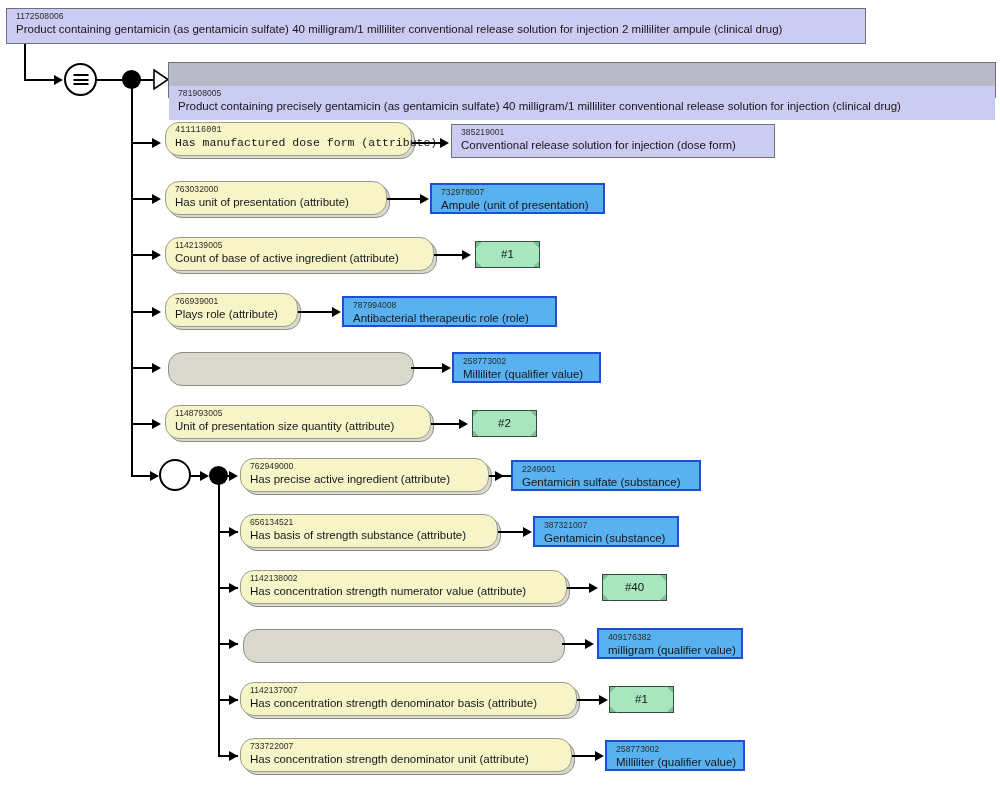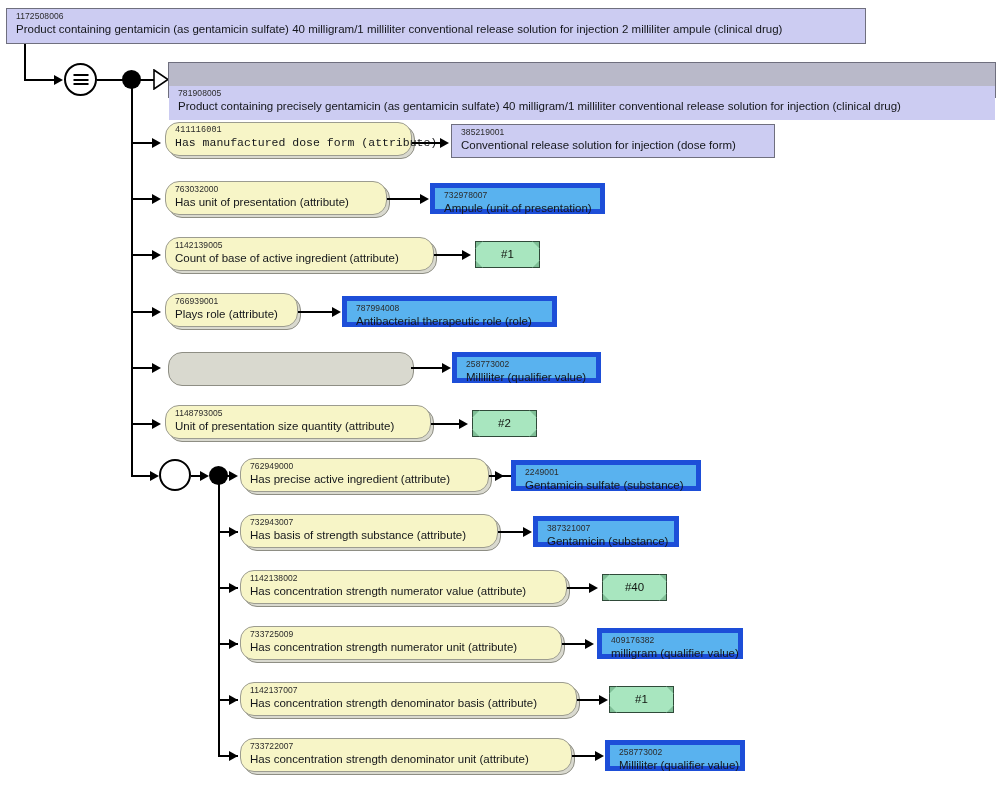--- a/index.html
+++ b/index.html
@@ -46,21 +46,21 @@
   }
   .concept-outer{
     position:absolute;
     box-sizing:border-box;
     background:#b9b9c9;
     border:1px solid #6f6f7e;
   }
   
   .bluebox{
     background:#59b2ef;
-    border:5px solid #1d4ed8;
+    border:2px solid #1d4ed8;
   }
   
   .attr{
     background:#f7f5c7;
     border:1px solid #9c9c90;
     border-radius:14px;
   }
   .attr-shadow{
     position:absolute;
     box-sizing:border-box;
@@ -263,21 +263,21 @@
   <div class="arrow" style="left:495px;top:471px;"></div>
   <div class="node bluebox" style="left:511px;top:460px;width:190px;height:31px;">
     <span class="sctid">2249001</span>
     <span class="term">Gentamicin sulfate (substance)</span>
   </div>
 
   <div class="ln hl" style="left:218px;top:531px;width:20px;"></div>
   <div class="arrow" style="left:229px;top:527px;"></div>
   <div class="attr-shadow" style="left:243px;top:517px;width:258px;height:34px;"></div>
   <div class="node attr" style="left:240px;top:514px;width:258px;height:34px;">
-    <span class="sctid">732943007</span>
+    <span class="sctid">656134521</span>
     <span class="term">Has basis of strength substance (attribute)</span>
   </div>
   <div class="ln hl" style="left:498px;top:531px;width:30px;"></div>
   <div class="arrow" style="left:523px;top:527px;"></div>
   <div class="node bluebox" style="left:533px;top:516px;width:146px;height:31px;">
     <span class="sctid">387321007</span>
     <span class="term">Gentamicin (substance)</span>
   </div>
 
   <div class="ln hl" style="left:218px;top:587px;width:20px;"></div>
@@ -290,24 +290,20 @@
   <div class="ln hl" style="left:567px;top:587px;width:27px;"></div>
   <div class="arrow" style="left:589px;top:583px;"></div>
   <div class="numbox-frame" style="left:602px;top:574px;width:65px;height:27px;"></div>
   <div class="node numbox" style="left:602px;top:574px;width:65px;height:27px;padding:12px;">
     <span>#40</span>
   </div>
 
   <div class="ln hl" style="left:218px;top:643px;width:20px;"></div>
   <div class="arrow" style="left:229px;top:639px;"></div>
   <div class="attr-shadow" style="left:243px;top:629px;width:322px;height:34px;"></div>
-  <div class="node attr" style="left:240px;top:626px;width:322px;height:34px;">
-    <span class="sctid">733725009</span>
-    <span class="term">Has concentration strength numerator unit (attribute)</span>
-  </div>
   <div class="ln hl" style="left:562px;top:643px;width:28px;"></div>
   <div class="arrow" style="left:585px;top:639px;"></div>
   <div class="node bluebox" style="left:597px;top:628px;width:146px;height:31px;">
     <span class="sctid">409176382</span>
     <span class="term">milligram (qualifier value)</span>
   </div>
 
   <div class="ln hl" style="left:218px;top:699px;width:20px;"></div>
   <div class="arrow" style="left:229px;top:695px;"></div>
   <div class="attr-shadow" style="left:243px;top:685px;width:337px;height:34px;"></div>

